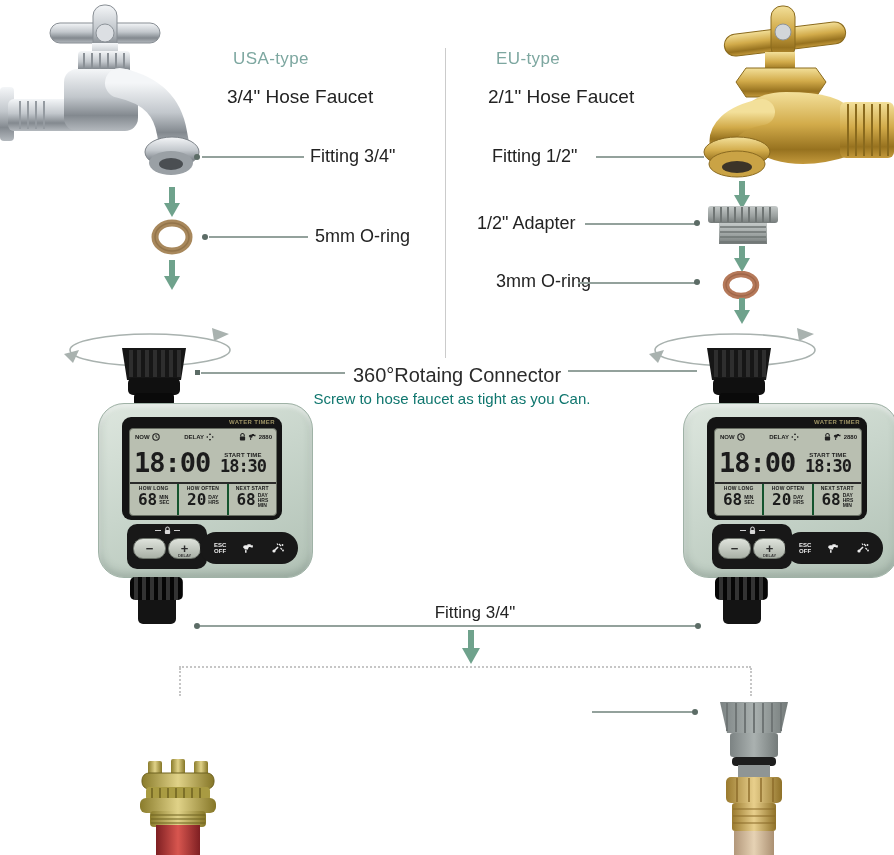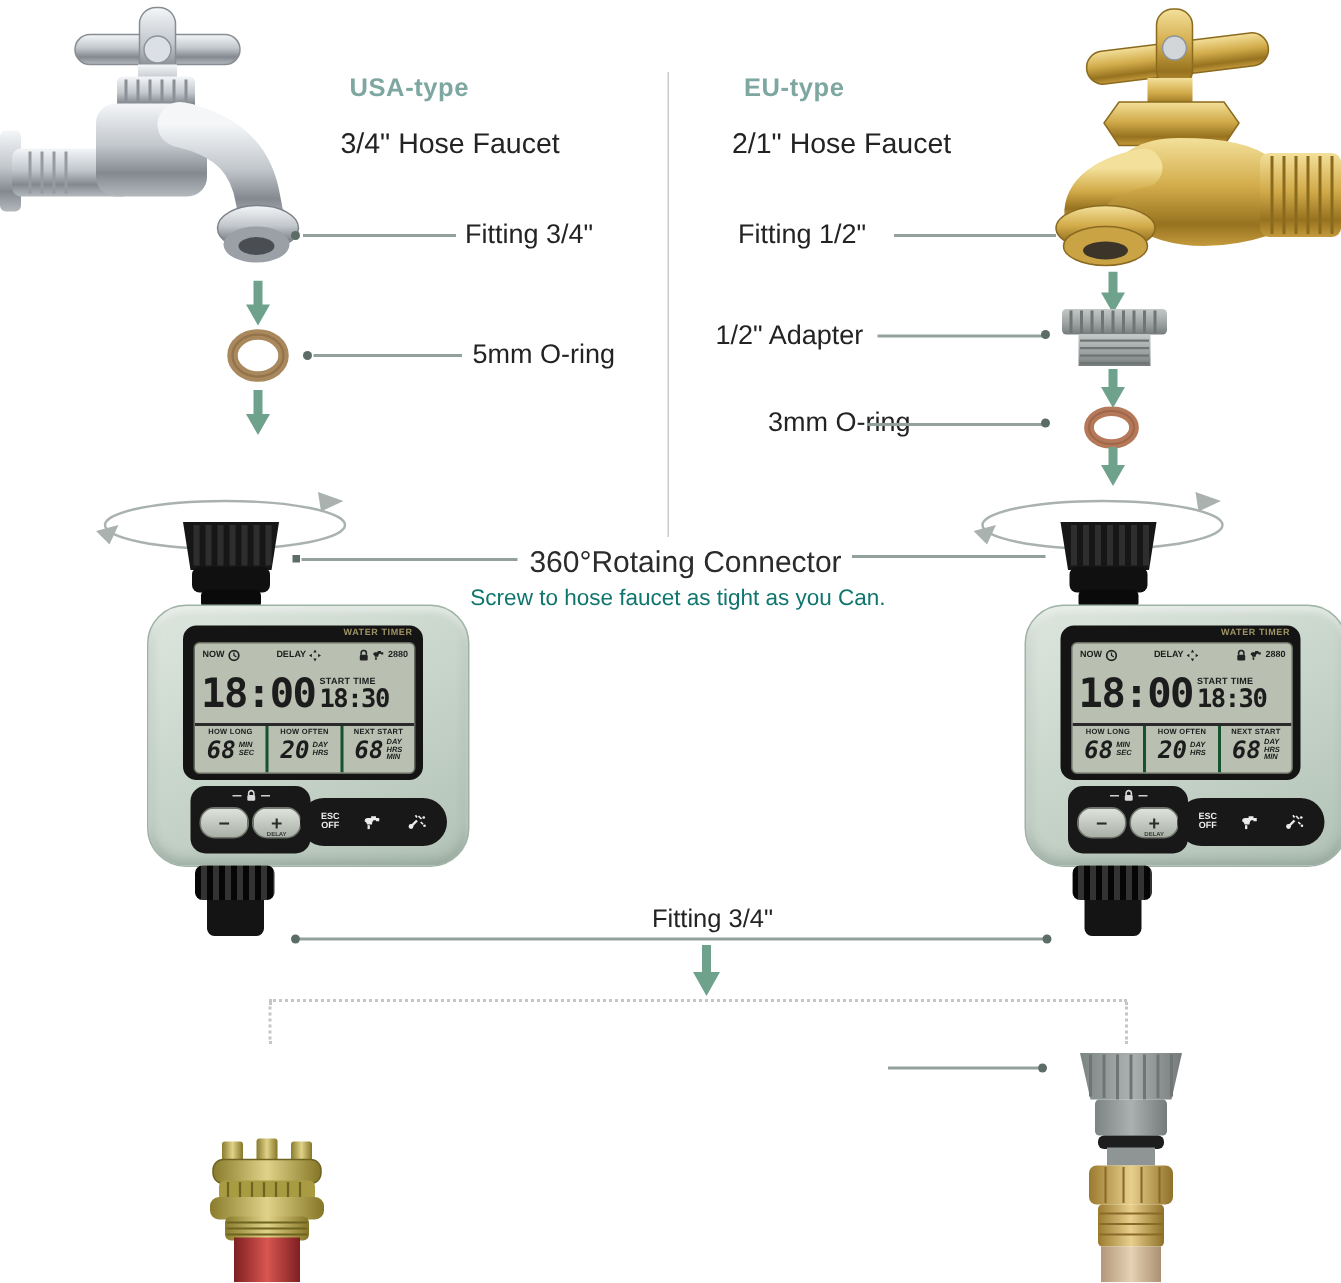--- a/index.html
+++ b/index.html
@@ -1,21 +1,21 @@
 <!DOCTYPE html>
 <html><head>
 <meta charset="utf-8">
 <style>
   html,body{margin:0;padding:0;background:#fff;}
   .stage{position:relative;width:894px;height:855px;background:#ffffff;overflow:hidden;
          font-family:"Liberation Sans",sans-serif;color:#1f1f1f;}
   .abs{position:absolute;}
   .lbl{font-size:18px;white-space:nowrap;color:#232323;}
   .big-lbl{font-size:19px;white-space:nowrap;color:#232323;}
-  .heading{font-size:17px;font-weight:bold;color:#7da7a0;letter-spacing:.4px;white-space:nowrap;}
+  .heading{font-size:17px;font-weight:normal;color:#7da7a0;letter-spacing:.4px;white-space:nowrap;}
   .leader{height:2px;background:#93a19c;}
   .dot{width:6px;height:6px;border-radius:50%;background:#5c6c66;}
   .sqdot{width:5px;height:5px;background:#5c6c66;}
   .divider{width:1px;background:#cbcbcb;}
   .dotline{border-top:2px dotted #c6c6c6;}
   .dashv{border-left:2px dotted #c6c6c6;}
   .note-title{font-size:20px;color:#2b2b2b;text-align:center;white-space:nowrap;}
   .note-sub{font-size:15px;color:#0f766e;text-align:center;white-space:nowrap;}
   .center-lbl{font-size:17px;text-align:center;white-space:nowrap;color:#232323;}
 
@@ -28,28 +28,28 @@
   .brand{position:absolute;right:7px;top:2px;font-size:6px;font-weight:bold;color:#9e9466;letter-spacing:.4px;}
   .lcd{position:absolute;left:7px;top:11px;width:146px;height:86px;background:#b9bfb1;border-radius:4px;
        border:1px solid #676d62;display:flex;flex-direction:column;overflow:hidden;
        font-family:"DejaVu Sans Mono",monospace;color:#1c1c1c;}
   .lcd-r1{height:13px;display:flex;align-items:center;justify-content:space-between;padding:1px 4px 0 5px;
           font-size:6px;font-weight:bold;font-family:"Liberation Sans",sans-serif;}
   .lcd-r1 .g{display:flex;align-items:center;gap:2px;}
   .ic{display:block;}
   .lcd-main{flex:1;display:flex;align-items:center;padding:0 3px 0 4px;}
   .time-big{font-size:27px;font-weight:bold;letter-spacing:-1px;line-height:27px;}
-  .start-col{margin-left:auto;text-align:left;width:60px;}
+  .start-col{margin-left:auto;text-align:center;width:60px;}
   .st-lbl{font-size:6px;font-weight:bold;font-family:"Liberation Sans",sans-serif;letter-spacing:.2px;}
   .st-val{font-size:17px;font-weight:bold;line-height:16px;letter-spacing:-1px;}
   .lcd-r3{height:31px;border-top:2px solid #2a2a2a;display:flex;}
   .cell{flex:1;display:flex;flex-direction:column;align-items:center;padding-top:1px;}
   .cell + .cell{border-left:2px solid #14532d;}
   .c-lbl{font-size:5px;font-weight:bold;font-family:"Liberation Sans",sans-serif;letter-spacing:.2px;}
-  .c-val{display:flex;font-style:italic;}
+  .c-val{display:flex;}
   .num{font-size:16px;font-weight:bold;line-height:18px;}
   .units{display:flex;flex-direction:column;justify-content:center;margin-left:2px;
          font-size:5px;line-height:5px;font-weight:bold;font-family:"Liberation Sans",sans-serif;}
   .btn-panel{position:absolute;left:29px;top:121px;width:80px;height:45px;background:#181818;border-radius:10px;}
   .lock-row{display:flex;align-items:center;justify-content:center;gap:3px;height:12px;}
   .lock-row .dash{width:6px;height:1px;background:#cfcfcf;}
   .btns{display:flex;justify-content:space-around;padding:2px 5px 0 5px;}
   .btn{width:31px;height:19px;border-radius:10px;border:1px solid #6f756d;
        background:linear-gradient(#dfe3dc,#a9b0a6);display:flex;align-items:center;justify-content:center;
        font-size:13px;font-weight:bold;color:#2d2d2d;position:relative;}
@@ -207,21 +207,21 @@
 
   <svg class="abs" style="left:734px;top:246px" width="16" height="26" viewBox="0 0 16 26">
     <rect x="5" y="0" width="6" height="13" fill="#6fa28c"></rect>
       <polygon points="0,12 16,12 8,26" fill="#6fa28c"></polygon>
   </svg>
 
   <svg class="abs" style="left:721px;top:271px" width="40" height="28" viewBox="0 0 40 28">
     <ellipse cx="20" cy="14" rx="15" ry="11" fill="none" stroke="#b5795a" stroke-width="6.5"></ellipse>
     <ellipse cx="20" cy="14" rx="15" ry="11" fill="none" stroke="#8a5437" stroke-width="1.3" opacity=".5"></ellipse>
   </svg>
-  <div class="abs lbl" style="left:512px;top:271px">3mm O-ring</div>
+  <div class="abs lbl" style="left:496px;top:271px">3mm O-ring</div>
   <div class="abs leader" style="left:578px;top:282px;width:118px"></div>
   <div class="abs dot" style="left:694px;top:279px"></div>
 
   <svg class="abs" style="left:734px;top:298px" width="16" height="26" viewBox="0 0 16 26">
     <rect x="5" y="0" width="6" height="13" fill="#6fa28c"></rect>
       <polygon points="0,12 16,12 8,26" fill="#6fa28c"></polygon>
   </svg>
 
   <svg class="abs" style="left:64px;top:327px" width="172" height="46" viewBox="0 0 172 46">
     <ellipse cx="86" cy="23" rx="80" ry="16" fill="none" stroke="#a9b2af" stroke-width="1.6"></ellipse>

